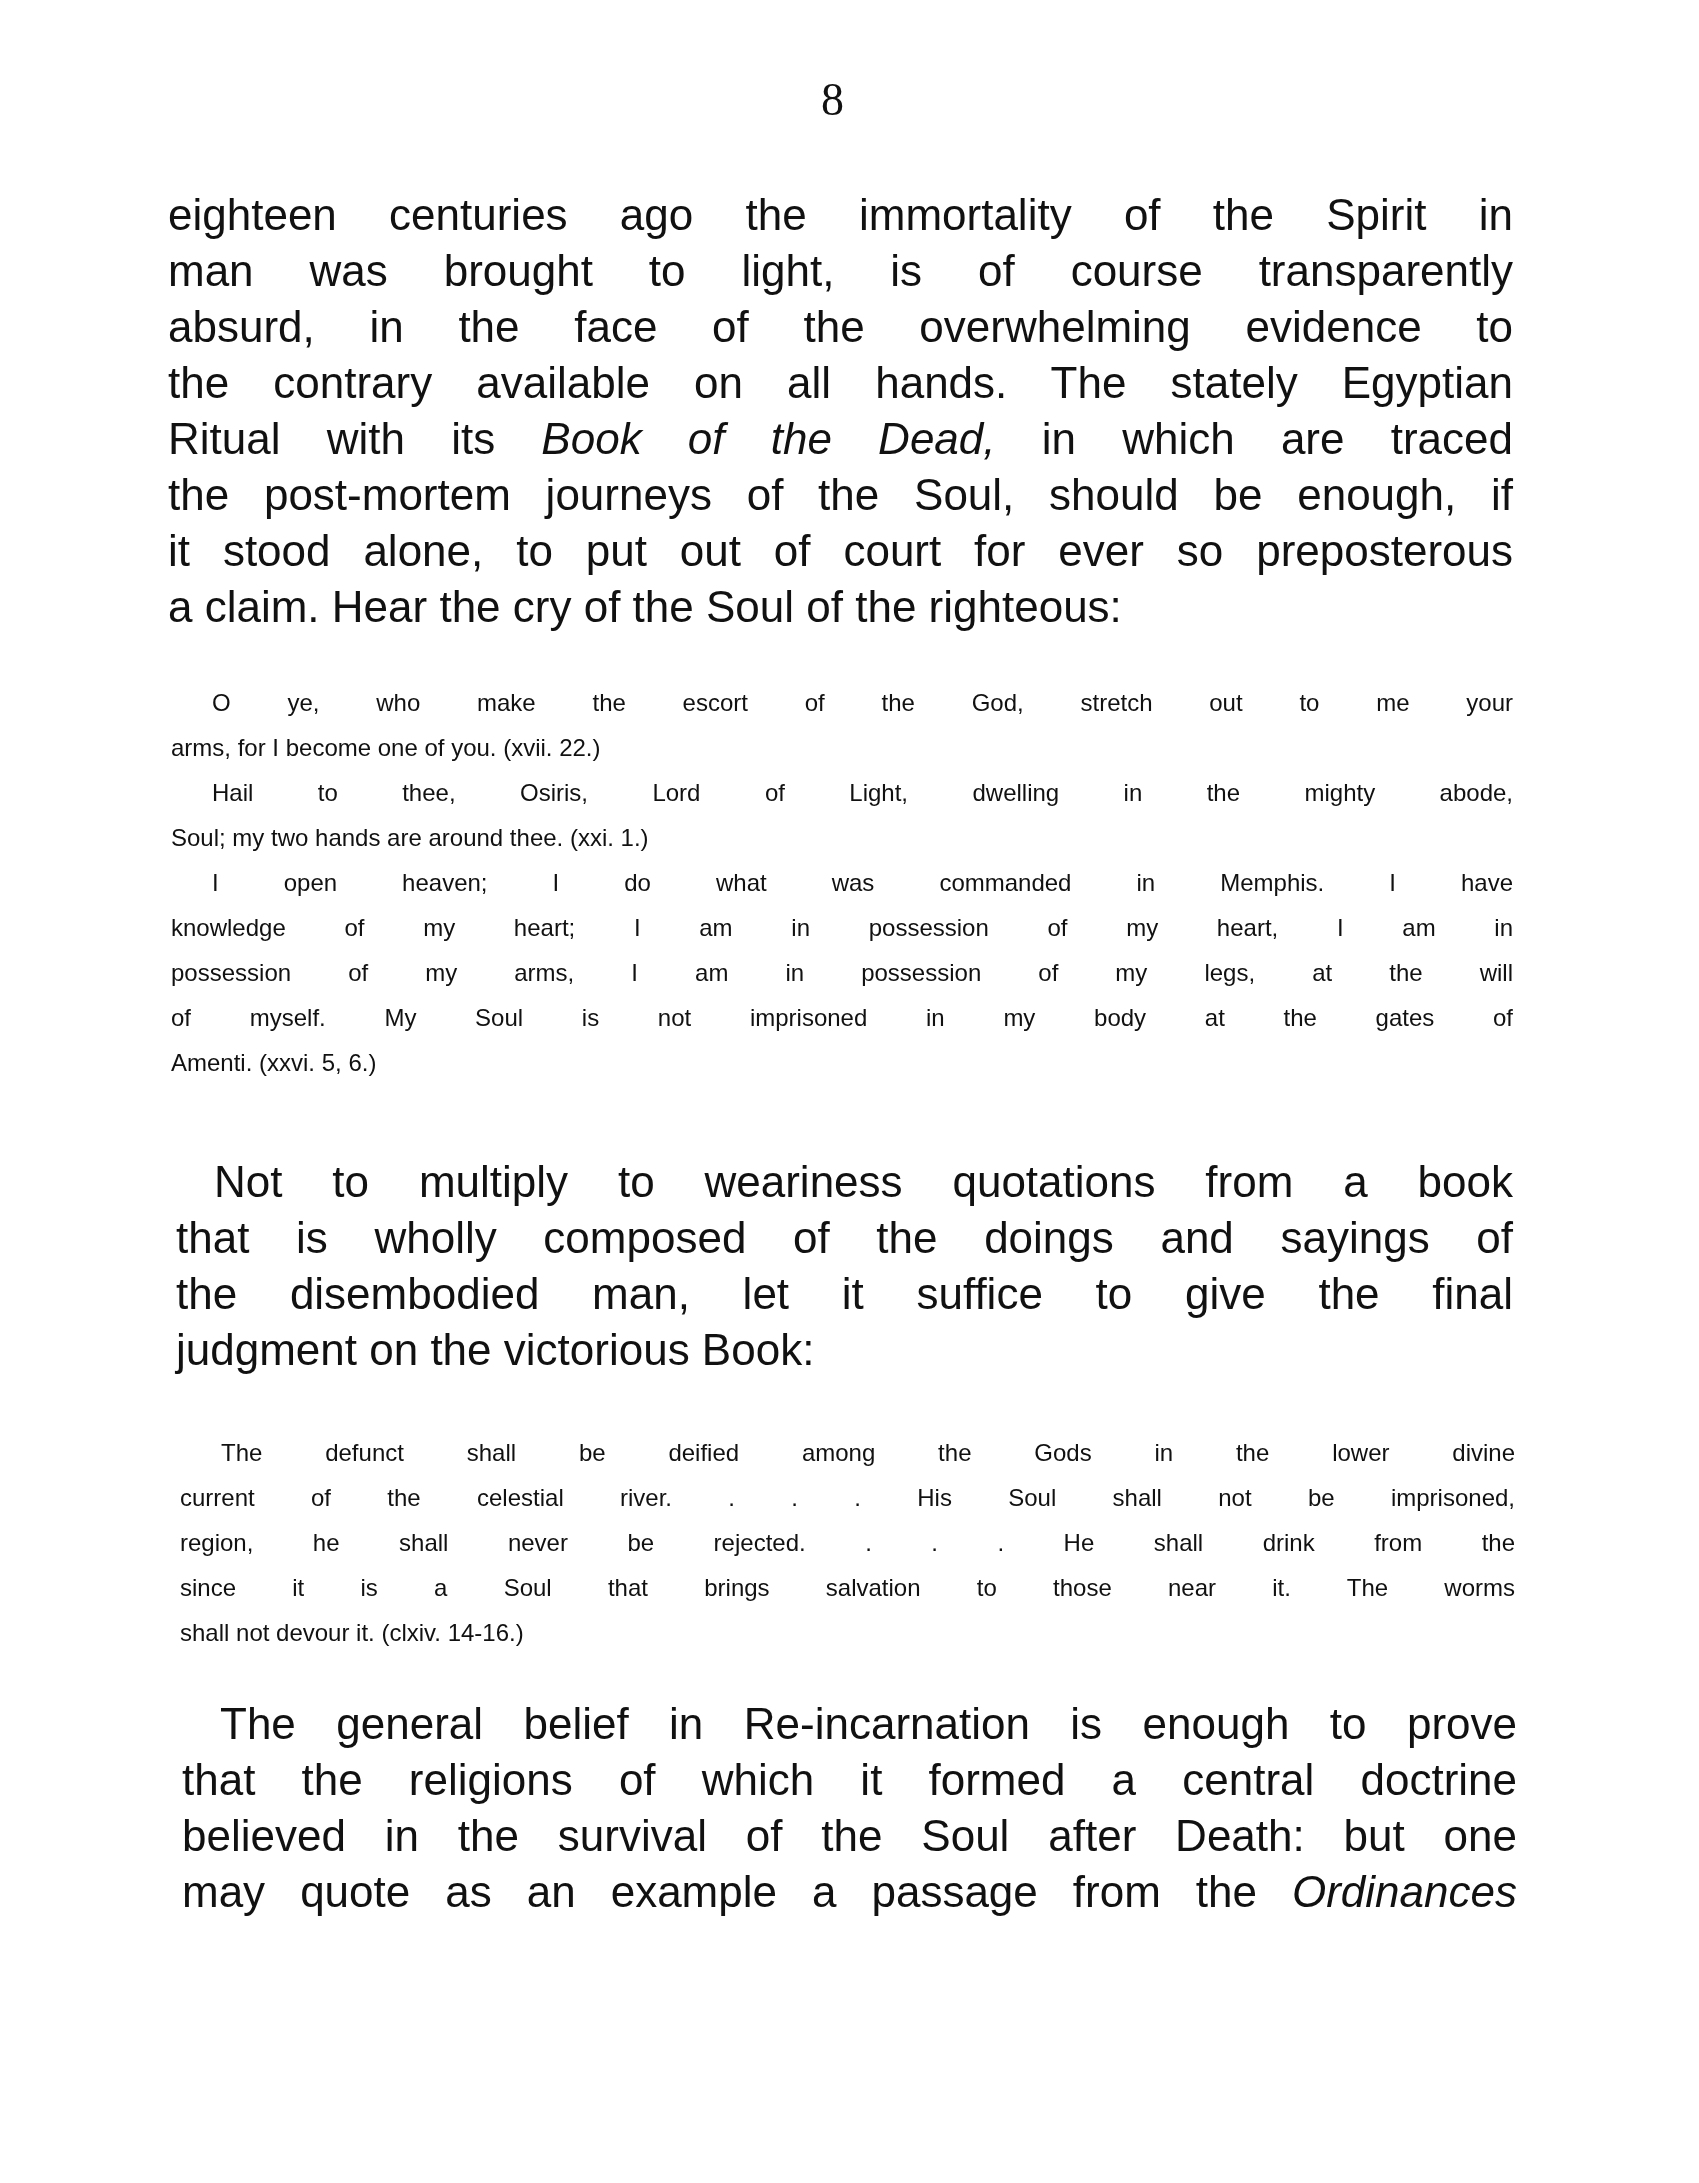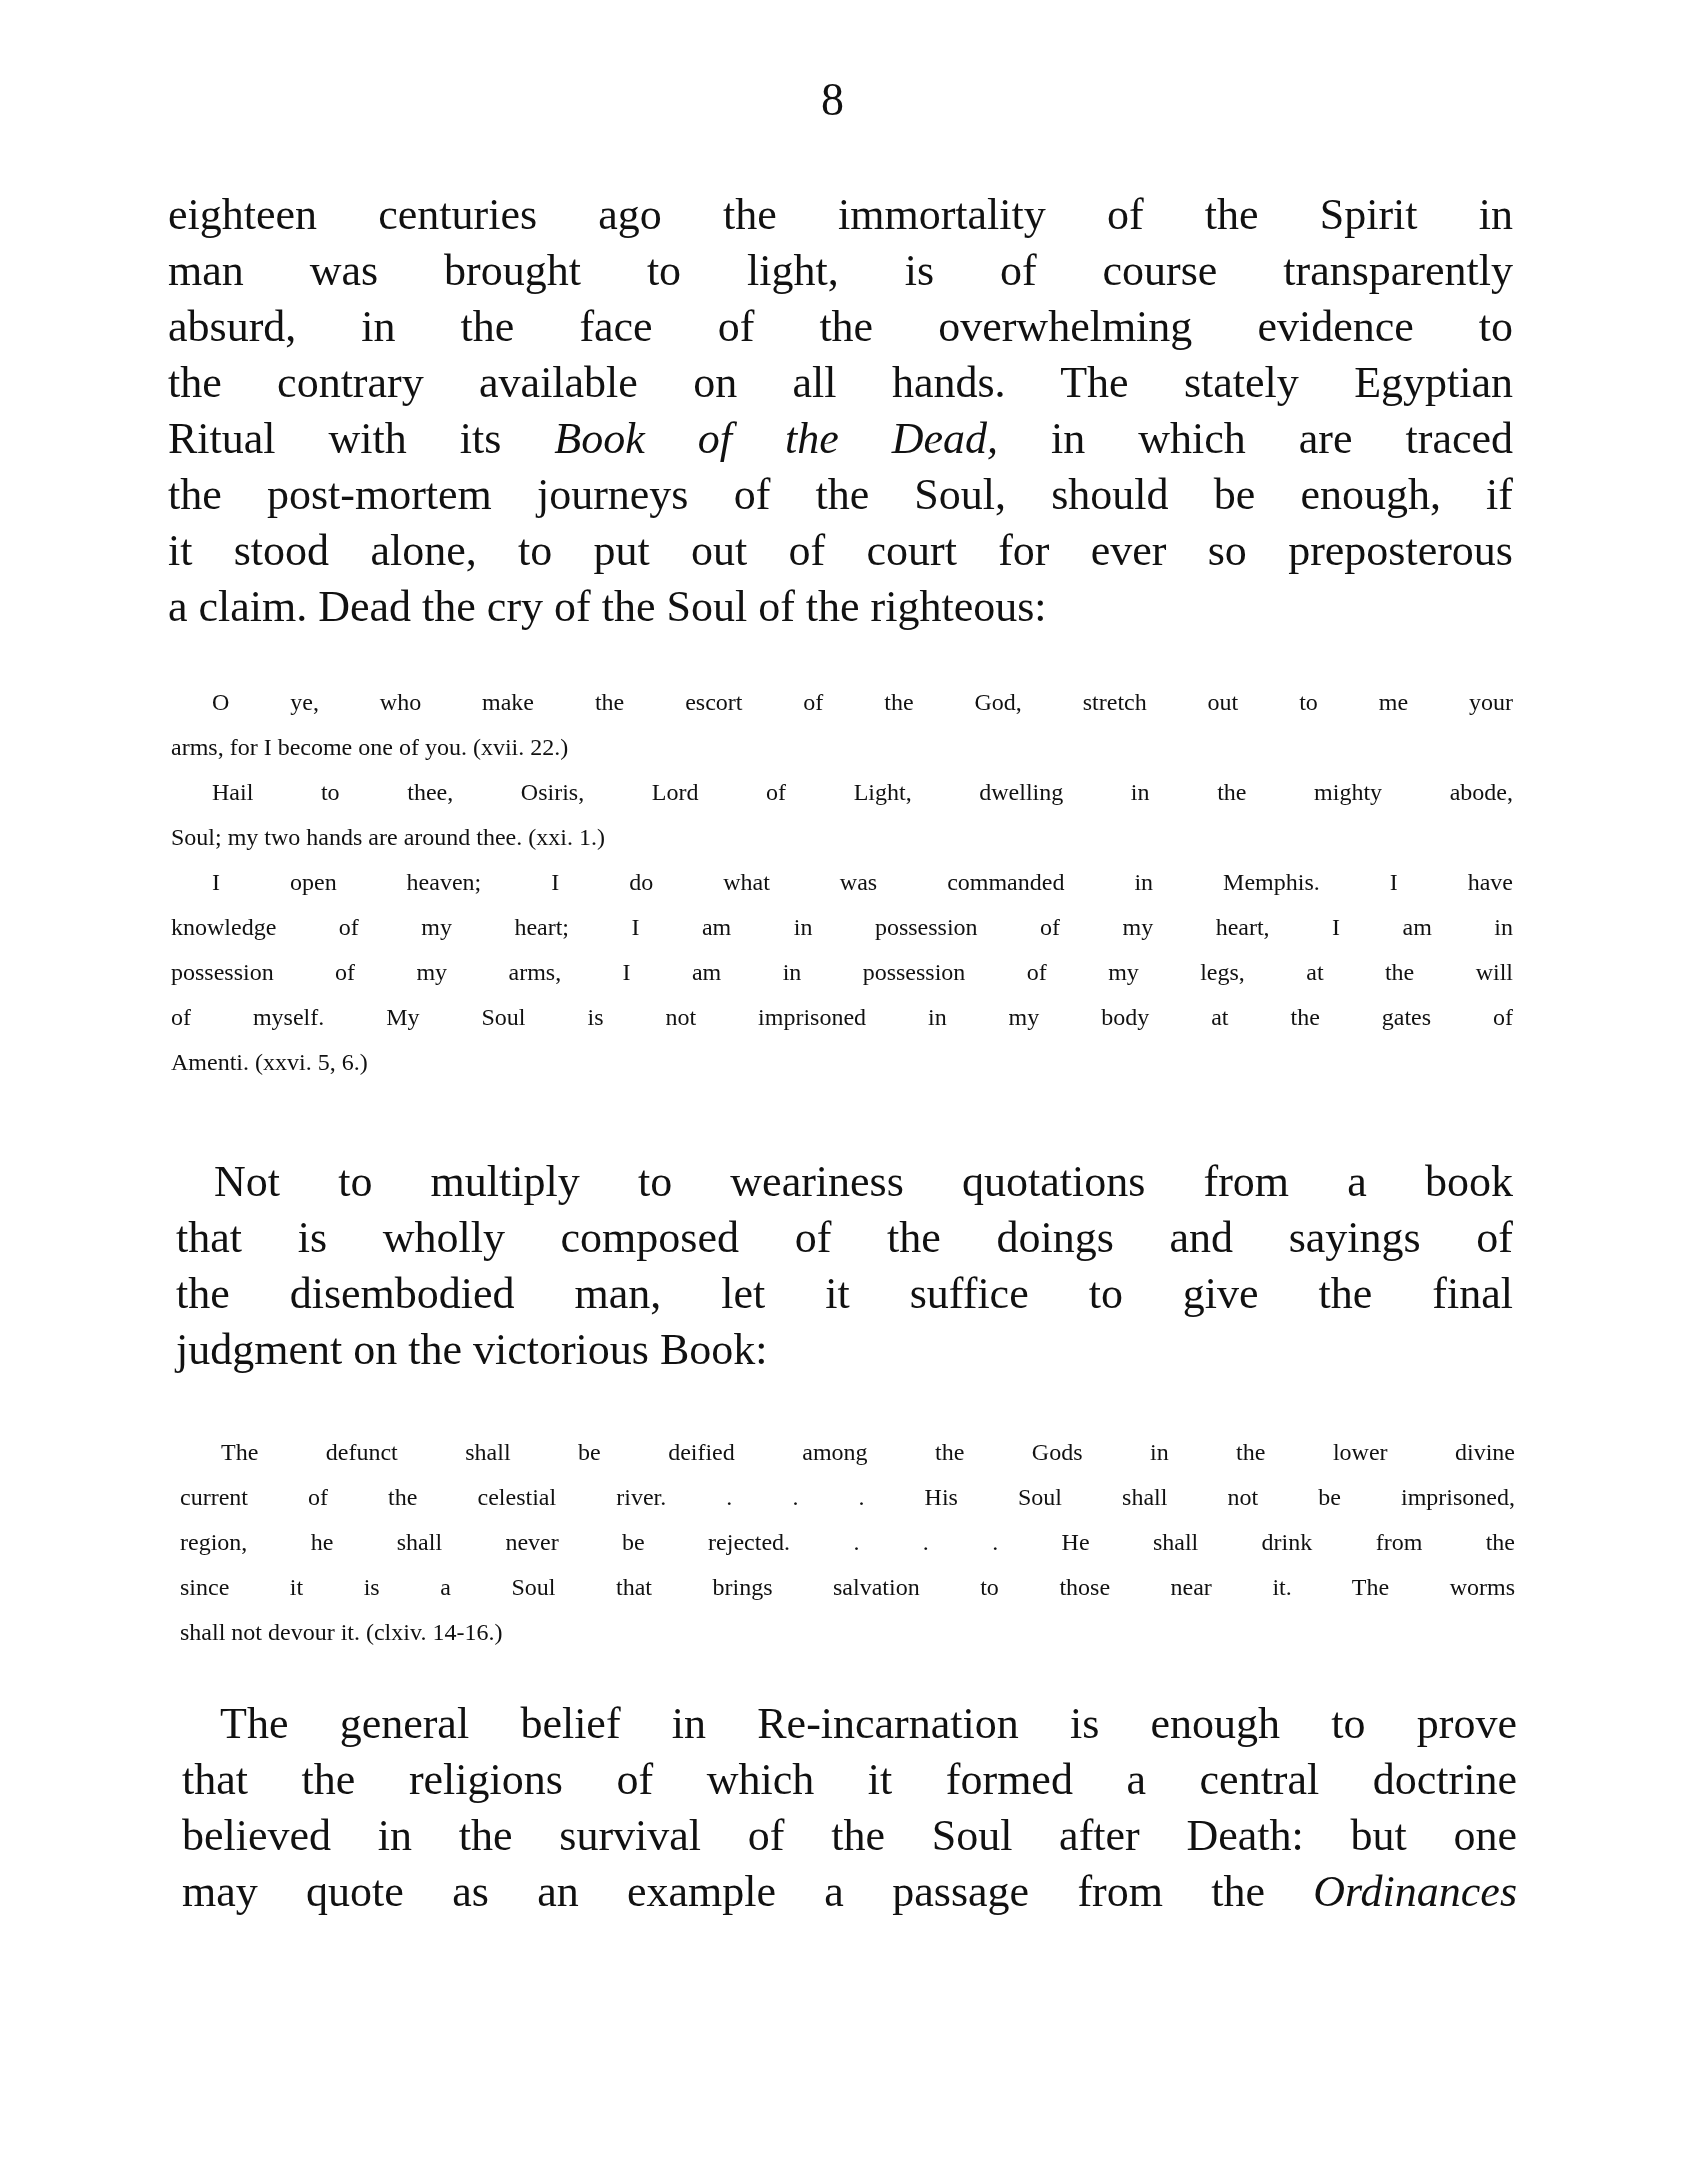--- a/index.html
+++ b/index.html
@@ -1,18 +1,18 @@
 <!DOCTYPE html>
 <html style="font-size:10px"><head>
 <meta charset="utf-8">
 <style>
   html, body { margin:0; padding:0; background:#ffffff; }
   body { width:1700px; height:2183px; position:relative; overflow:hidden; color:#111; }
   .page-num { position:absolute; left:821px; top:73px; font-family:"Liberation Serif", serif; font-size:46px; }
-  .block { position:absolute; left:168px; width:1345px; font-family:Liberation Serif, serif; }
+  .block { position:absolute; left:168px; width:1345px; font-family:Liberation Sans, sans-serif; }
   .body-line { display:block; height:56px; line-height:56px; font-size:44px; text-align:justify; text-align-last:justify; white-space:nowrap; }
   .body-line.last { text-align-last:left; }
   .quote-line { display:block; height:45px; line-height:45px; font-size:24px; text-align:justify; text-align-last:justify; white-space:nowrap; }
   .quote-line.last { text-align-last:left; }
   .indent { padding-left:38px; }
   .indent-q { padding-left:41px; }
   em { font-style:italic; }
 </style>
 </head>
 <body>
@@ -20,21 +20,21 @@
 <div class="page-num">8</div>
 
 <div class="block" style="top:187px;">
   <span class="body-line">eighteen centuries ago the immortality of the Spirit in</span>
   <span class="body-line">man was brought to light, is of course transparently</span>
   <span class="body-line">absurd, in the face of the overwhelming evidence to</span>
   <span class="body-line">the contrary available on all hands. The stately Egyptian</span>
   <span class="body-line"><span>Ritual with its </span><em>Book of the Dead,</em><span> in which are traced</span></span>
   <span class="body-line">the post-mortem journeys of the Soul, should be enough, if</span>
   <span class="body-line">it stood alone, to put out of court for ever so preposterous</span>
-  <span class="body-line last">a claim. Dead the cry of the Soul of the righteous:</span>
+  <span class="body-line last">a claim. Hear the cry of the Soul of the righteous:</span>
 </div>
 
 <div class="block" style="top:680px; left:171px; width:1342px;">
   <span class="quote-line indent-q">O ye, who make the escort of the God, stretch out to me your</span>
   <span class="quote-line last">arms, for I become one of you. (xvii. 22.)</span>
   <span class="quote-line indent-q">Hail to thee, Osiris, Lord of Light, dwelling in the mighty abode,</span>
   <span class="quote-line last">Soul; my two hands are around thee. (xxi. 1.)</span>
   <span class="quote-line indent-q">I open heaven; I do what was commanded in Memphis. I have</span>
   <span class="quote-line">knowledge of my heart; I am in possession of my heart, I am in</span>
   <span class="quote-line">possession of my arms, I am in possession of my legs, at the will</span>

